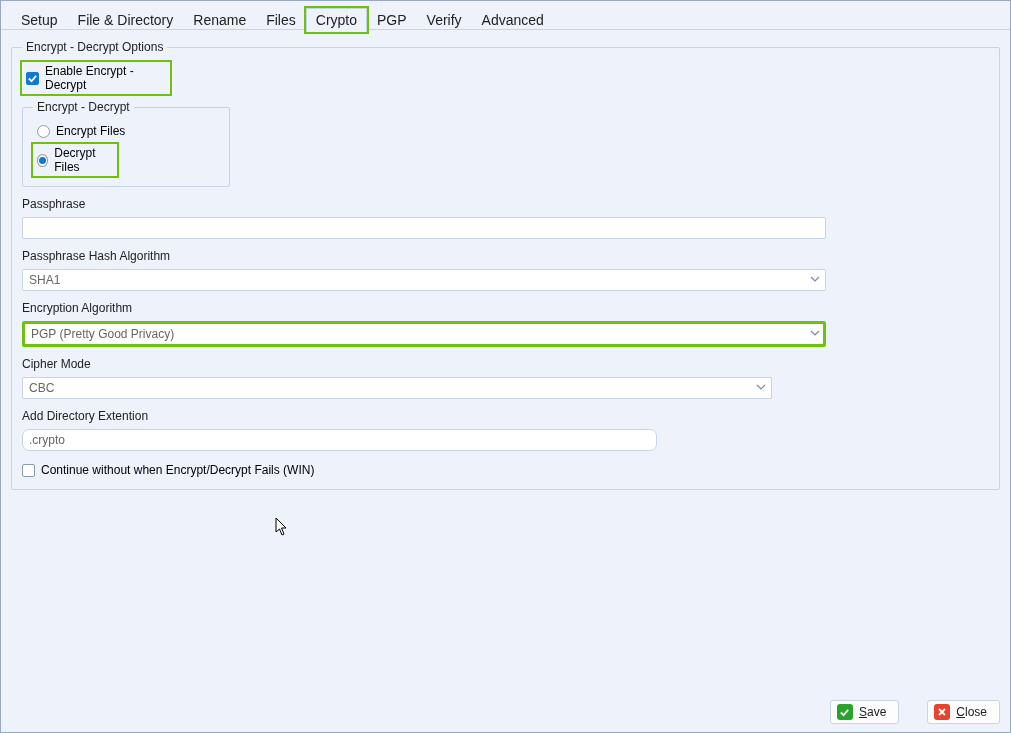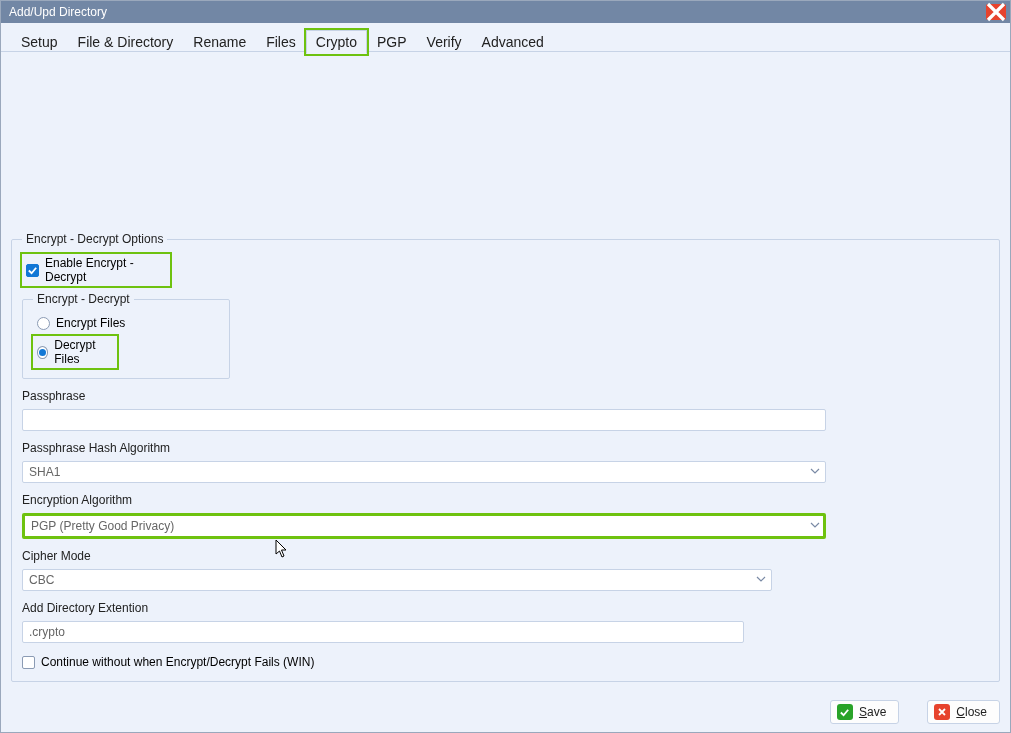--- a/index.html
+++ b/index.html
@@ -62,21 +62,20 @@
     background: #edf2fb;
     border-bottom: 1px solid #edf2fb;
   }
   .content {
     flex: 1;
     padding: 10px;
     display: flex;
     flex-direction: column;
     gap: 6px;
     position: relative;
-    justify-content: flex-end;
   }
   fieldset.outer {
     border: 1px solid #c7d3e6;
     border-radius: 2px;
     padding: 8px 10px 10px 10px;
     background: #edf2fb;
     display: flex;
     flex-direction: column;
     gap: 6px;
   }
@@ -160,21 +159,21 @@
     cursor: pointer;
   }
   .select-arrow {
     position: absolute;
     right: 6px; top: 50%;
     transform: translateY(-50%);
     pointer-events: none;
   }
   .select-arrow svg { width: 10px; height: 10px; }
   .cipher-wrap { width: 750px; }
-  .ext-wrap { width: 722px; }
+  .ext-wrap { width: 635px; border-radius: 7px; }
   .hl-green {
     outline: 2px solid #6ec20f;
     outline-offset: 0;
   }
   .hl-green-thick {
     border: 3px solid #6ec20f !important;
   }
   .footer {
     display: flex;
     justify-content: flex-end;
@@ -205,28 +204,20 @@
     position: absolute;
     left: 274px; top: 487px;
     pointer-events: none;
   }
   .fill-row-full { width: 804px; }
 </style>
 </head>
 <body>
 
 <div class="window">
-  <div class="titlebar">
-    <span class="title">Add/Upd Directory</span>
-    <div class="close-btn">
-      <svg viewBox="0 0 10 10">
-          <path d="M1 1 L9 9 M9 1 L1 9" stroke="#fff" stroke-width="1.6"></path>
-        </svg>
-    </div>
-  </div>
 
   <div class="tabs">
     <div class="tab">Setup</div>
     <div class="tab">File &amp; Directory</div>
     <div class="tab">Rename</div>
     <div class="tab">Files</div>
     <div class="tab active hl-green">Crypto</div>
     <div class="tab">PGP</div>
     <div class="tab">Verify</div>
     <div class="tab">Advanced</div>

